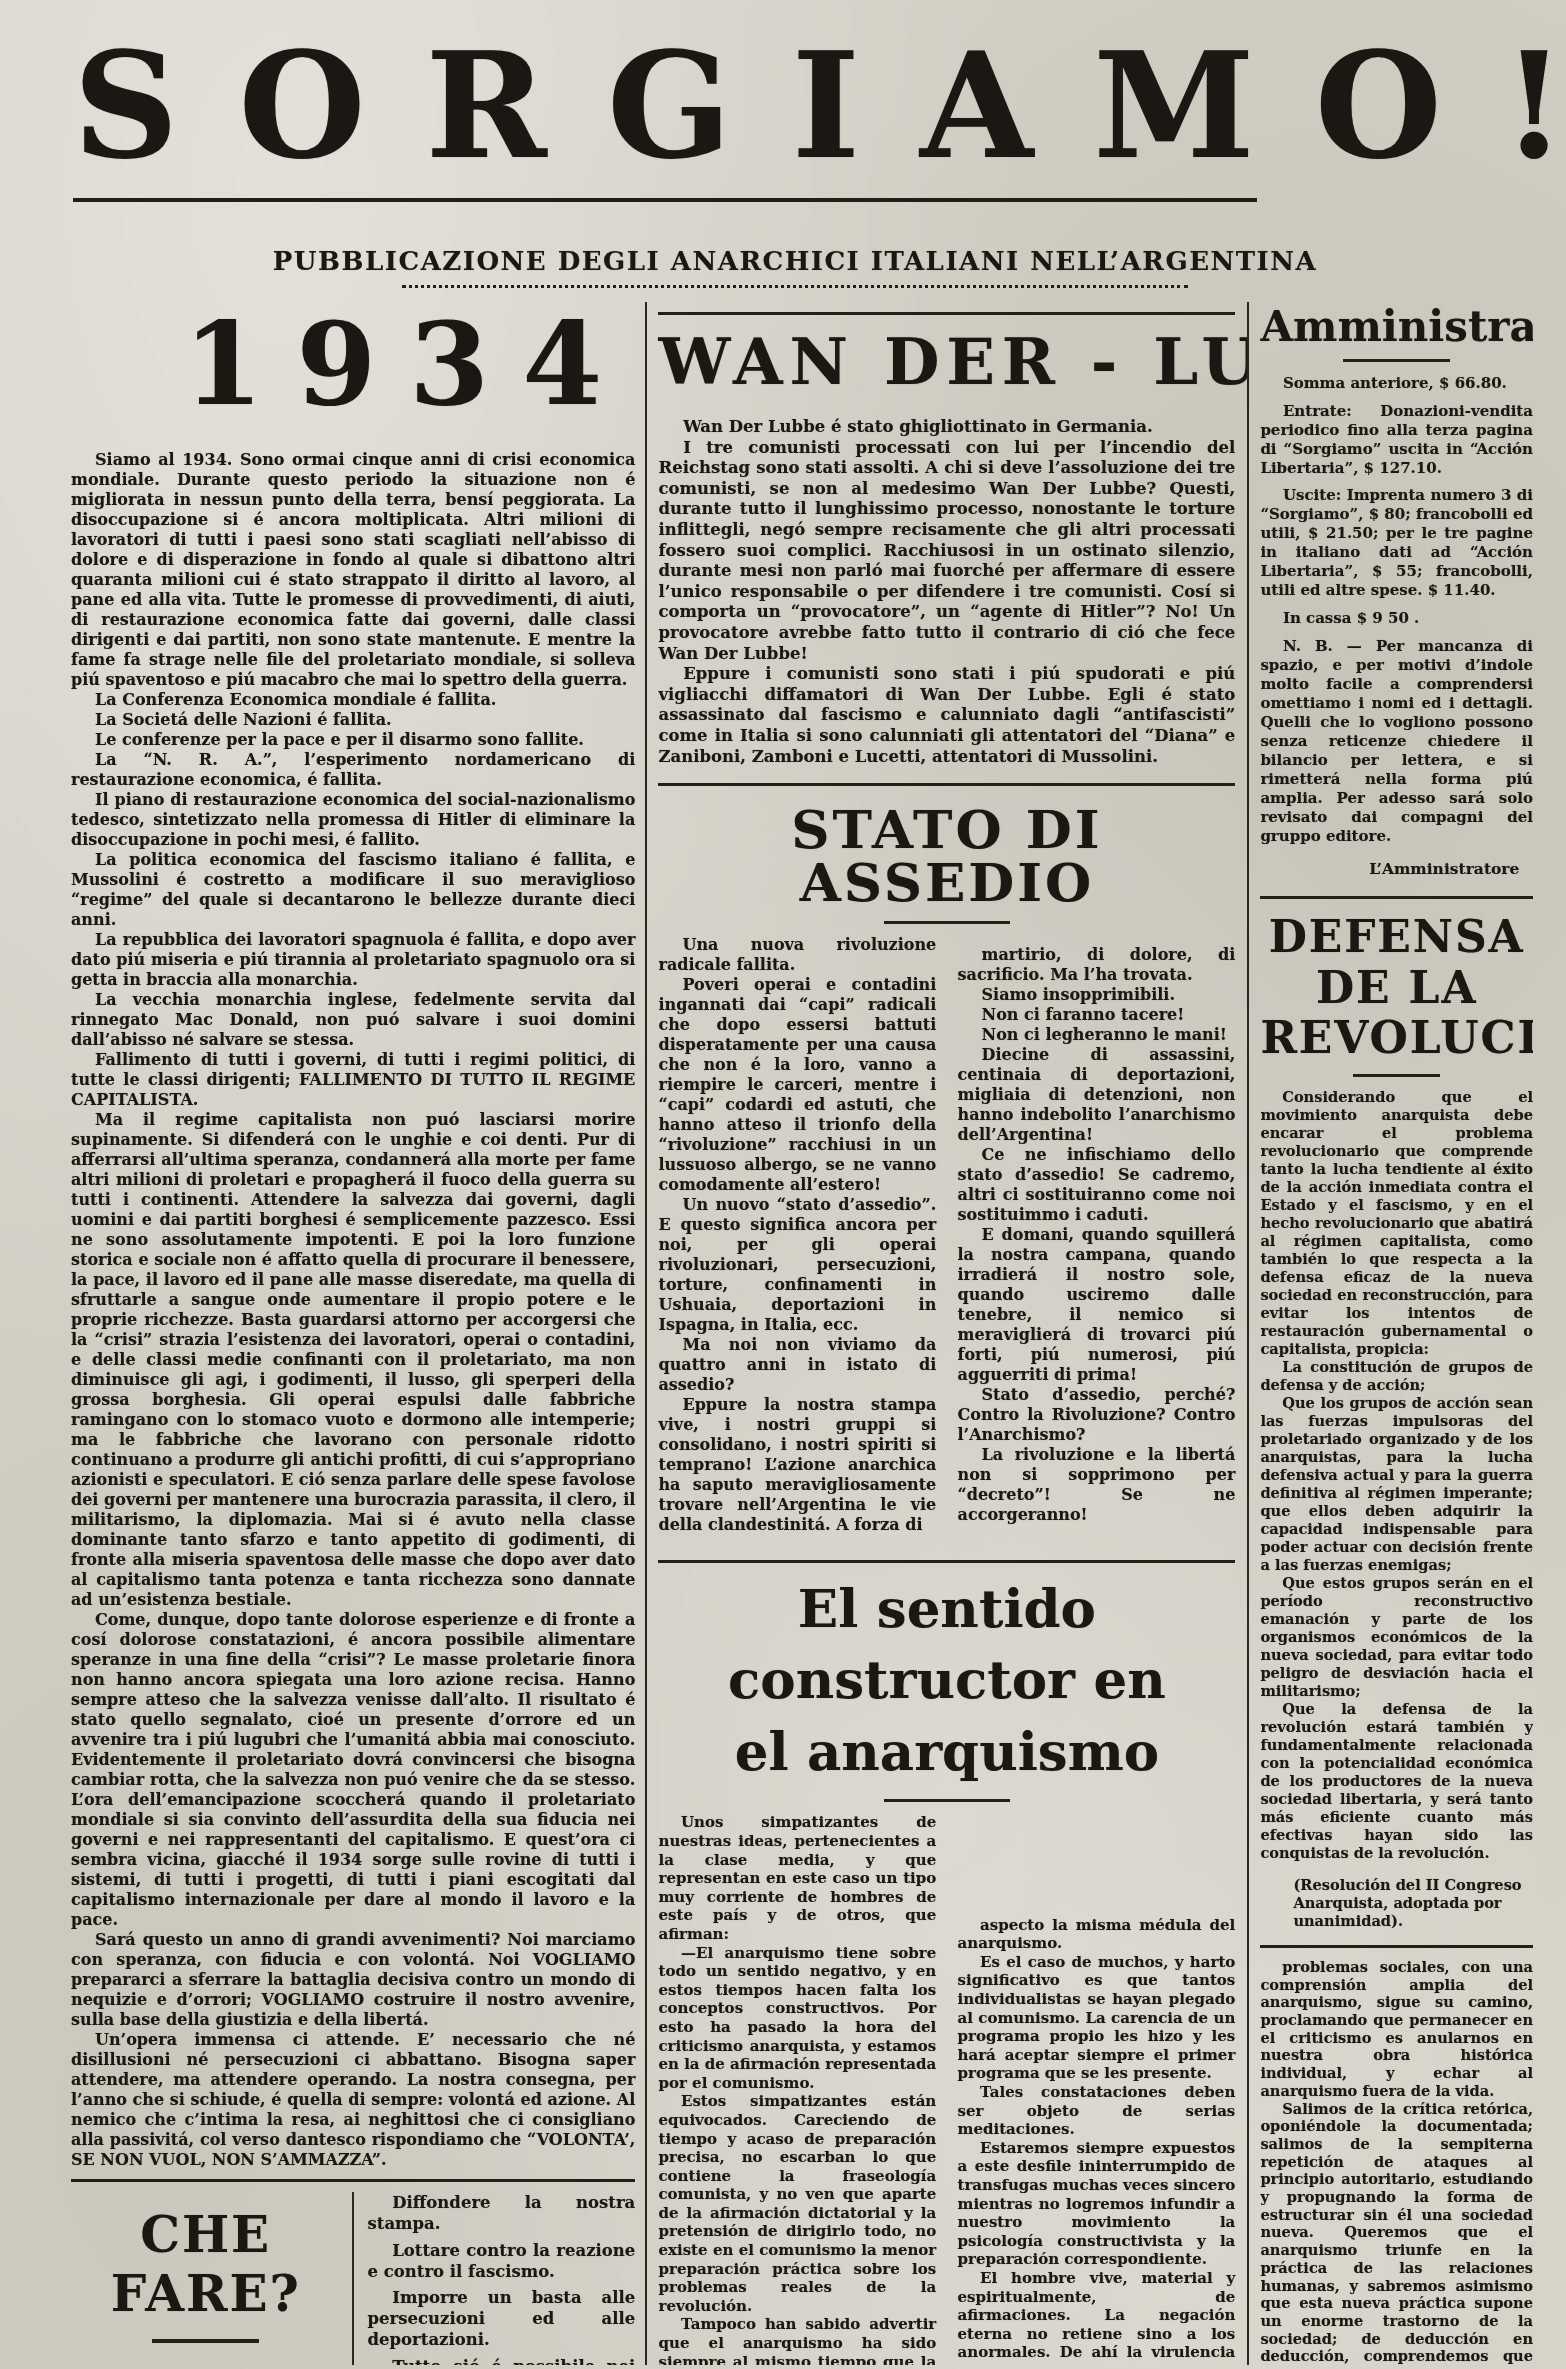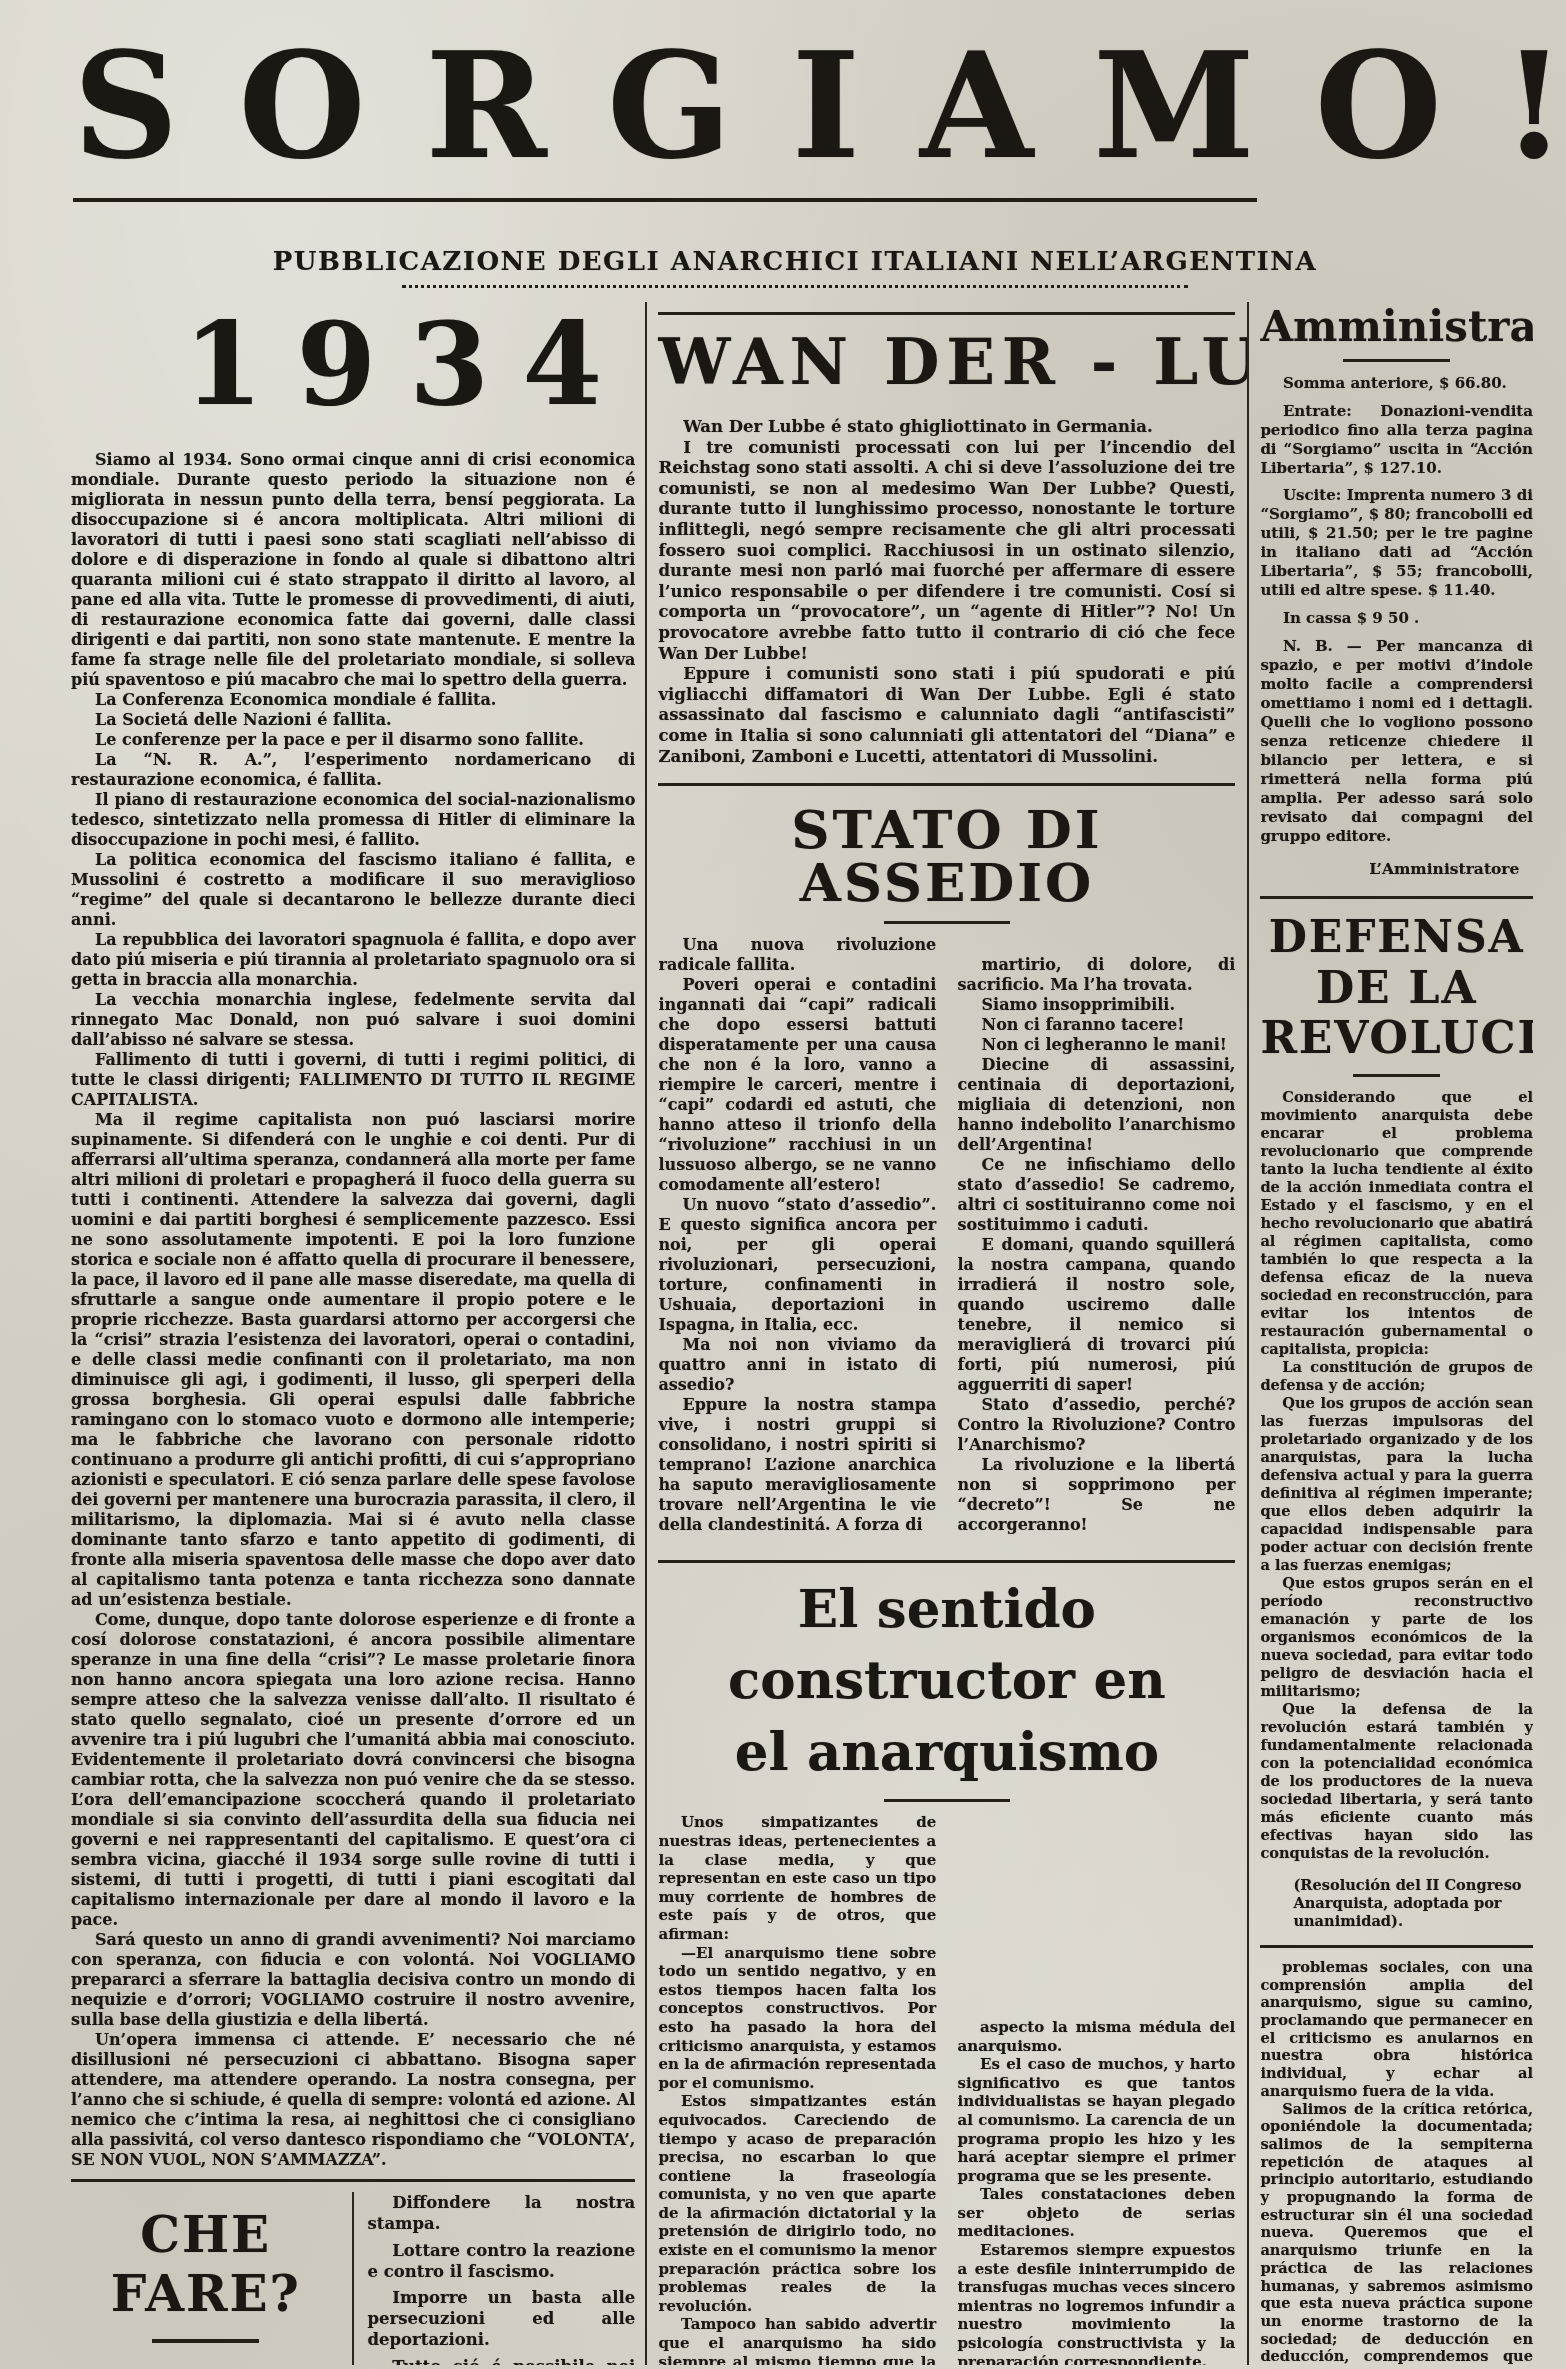--- a/index.html
+++ b/index.html
@@ -67,21 +67,21 @@
   
   .twan{
     text-align:center;font-size:64px;font-weight:bold;line-height:1;
     letter-spacing:6.8px;margin:15.5px 0 23px;white-space:nowrap;
   }
   .body-wan{font-size:16.5px;line-height:20.6px;font-weight:bold;}
   .tstato{
     text-align:center;font-size:53px;font-weight:bold;line-height:1;
     letter-spacing:2.9px;margin:17.5px 0 0;
   }
-  .subcols{display:flex;align-items:flex-end;}
+  .subcols{display:flex;align-items:center;}
   .subcol{width:50%;}
   .subcol.left{padding-right:9.7px;}
   .subcol.right{padding-left:9.7px;}
   .body-stato{font-size:16px;line-height:20px;font-weight:bold;}
   .tsentido{
     text-align:center;font-size:53px;font-weight:bold;line-height:1.35;
     margin:9.7px 0 0;
   }
   .body-sentido{font-size:15px;line-height:18.6px;font-weight:bold;}
 
@@ -181,21 +181,21 @@
             <p class="para">Eppure la nostra stampa vive, i nostri gruppi si consolidano, i nostri spiriti si temprano! L’azione anarchica ha saputo meravigliosamente trovare nell’Argentina le vie della clandestinitá. A forza di</p>
           </div>
         <div class="subvrule"></div>
         <div class="subcol right body-stato">
             <p class="para">martirio, di dolore, di sacrificio. Ma l’ha trovata.</p>
             <p class="para">Siamo insopprimibili.</p>
             <p class="para">Non ci faranno tacere!</p>
             <p class="para">Non ci legheranno le mani!</p>
             <p class="para">Diecine di assassini, centinaia di deportazioni, migliaia di detenzioni, non hanno indebolito l’anarchismo dell’Argentina!</p>
             <p class="para">Ce ne infischiamo dello stato d’assedio! Se cadremo, altri ci sostituiranno come noi sostituimmo i caduti.</p>
-            <p class="para">E domani, quando squillerá la nostra campana, quando irradierá il nostro sole, quando usciremo dalle tenebre, il nemico si meraviglierá di trovarci piú forti, piú numerosi, piú agguerriti di saper!</p>
+            <p class="para">E domani, quando squillerá la nostra campana, quando irradierá il nostro sole, quando usciremo dalle tenebre, il nemico si meraviglierá di trovarci piú forti, piú numerosi, piú agguerriti di prima!</p>
             <p class="para">Stato d’assedio, perché? Contro la Rivoluzione? Contro l’Anarchismo?</p>
             <p class="para">La rivoluzione e la libertá non si sopprimono per “decreto”! Se ne accorgeranno!</p>
           </div>
       </div>
 
       <div class="hrule" style="margin-top:25px;"></div>
 
       <h2 class="tsentido">
         <span style="display:block">El sentido constructor en</span>
         <span style="display:block">el anarquismo</span>

